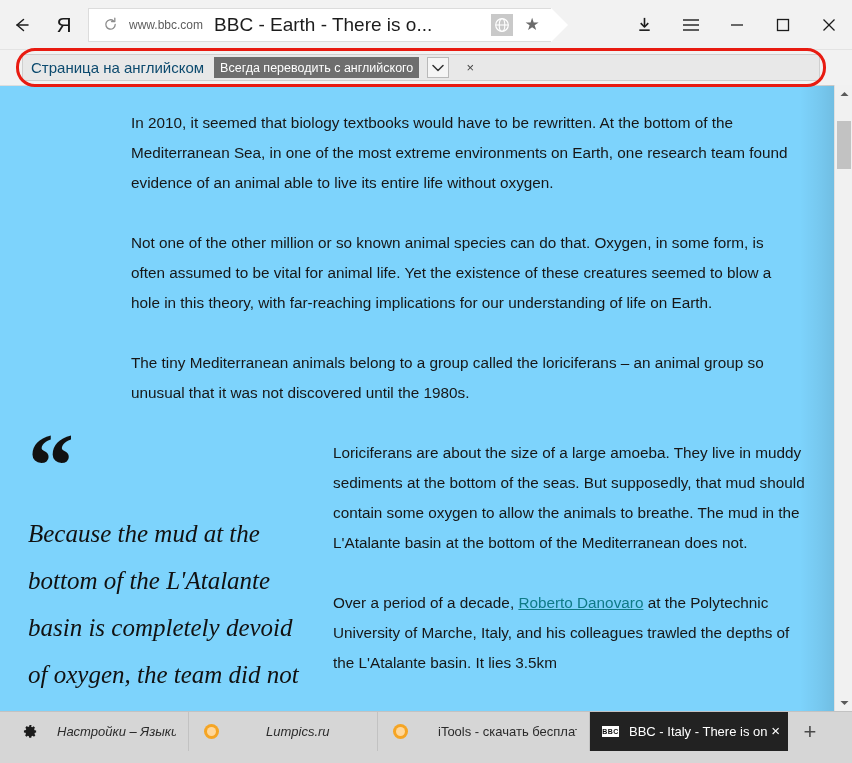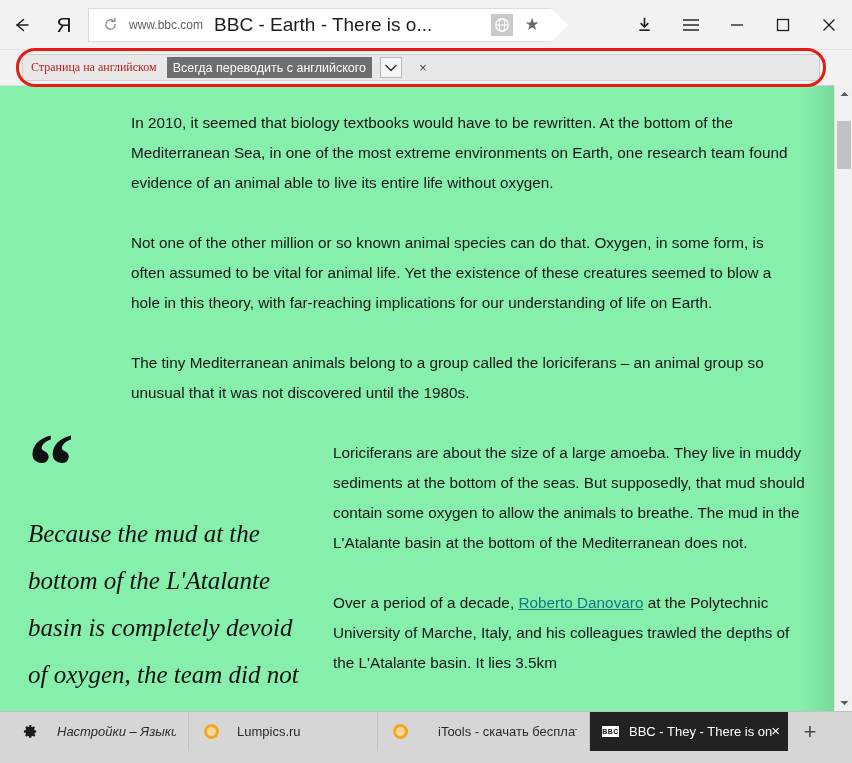--- a/index.html
+++ b/index.html
@@ -108,23 +108,22 @@
   }
   .tbar {
     position: absolute; left: 22px; top: 4px;
     width: 798px; height: 27px;
     background: #e8e8e8;
     border: 1px solid #cfcfcf;
     display: flex; align-items: center;
     padding-left: 8px;
   }
   .tbar-label {
-    font-size: 12px; color: #b91c1c;
+    font-size: 15px; color: #0c4a6e;
     white-space: nowrap;
-    font-family: Liberation Serif, serif;
   }
   .tbar-action {
     margin-left: 10px;
     background: #6e6e6e;
     color: #ffffff;
     font-size: 12.5px;
     height: 21px;
     padding: 0 6px;
     display: flex; align-items: center;
     white-space: nowrap;
@@ -152,21 +151,21 @@
     border: 3px solid #e81b11;
     border-radius: 19px;
     pointer-events: none;
     z-index: 30;
   }
 
   
   .viewport {
     position: absolute; left: 0; top: 85px;
     width: 852px; height: 636px;
-    background: #86efac;
+    background: #7dd3fc;
     border-top: 1px solid #dddddd;
     overflow: hidden;
   }
   .page {
     position: absolute; left: 0; top: 0;
     width: 810px; height: 626px;
     padding: 22px 0 0 0;
   }
   .col-full {
     width: 665px; margin-left: 131px;
@@ -279,21 +278,21 @@
     font-size: 7px; font-weight: 700; color: #111;
     letter-spacing: 0.5px;
     font-family: "Liberation Sans", sans-serif;
   }
   .tab-title {
     font-size: 13px; color: #2b2b2b;
     margin-left: 14px;
     white-space: nowrap; overflow: hidden;
   }
   .tab-settings .tab-title { margin-left: 18px; }
-  .tab-lumpics .tab-title { margin-left: 17px; }
+  .tab-lumpics .tab-title { margin-left: 46px; font-style: italic; }
   .tab-itools .tab-title { margin-left: 10px; }
   .tab-active .tab-title { color: #ffffff; margin-left: 10px; }
   .tab-close {
     position: absolute; right: 8px; top: 11px;
     color: #ffffff; font-size: 15px; line-height: 15px;
   }
   .newtab {
     width: 44px; height: 39px; align-self: flex-start;
     display: flex; align-items: center; justify-content: center;
     color: #4a4a4a; font-size: 22px; font-weight: 300;
@@ -449,20 +448,20 @@
       <span class="tab-ico">
           <span class="fav-orange"></span>
         </span>
       <span class="tab-title">iTools - скачать бесплатно</span>
     </div>
 
     <div class="tab tab-active">
       <span class="tab-ico">
         <span class="fav-bbc">BBC</span>
       </span>
-      <span class="tab-title">BBC - They - There is on</span>
+      <span class="tab-title">BBC - Italy - There is on</span>
       <span class="tab-close">×</span>
     </div>
 
     <div class="newtab">+</div>
   </div>
 
 </div>
 
 </body></html>

